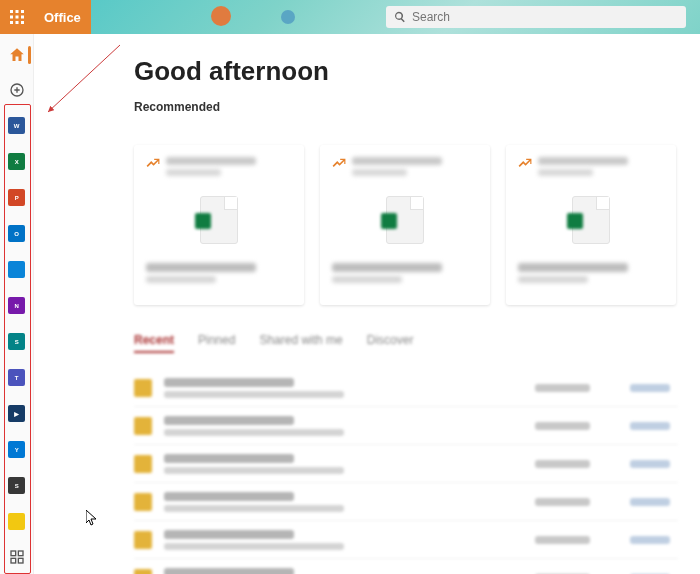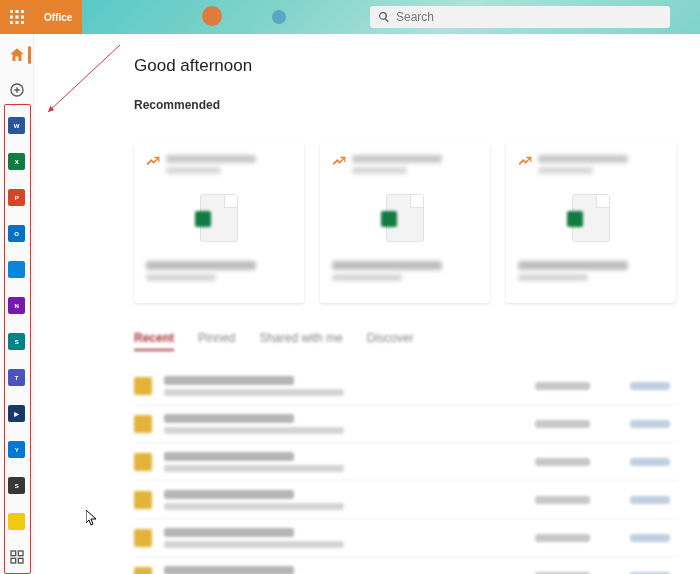--- a/index.html
+++ b/index.html
@@ -2,43 +2,43 @@
 <html><head>
 <meta charset="utf-8">
 <style>
   * { box-sizing: border-box; margin: 0; padding: 0; font-family: "Segoe UI", Arial, sans-serif; }
   html, body { width: 700px; height: 574px; overflow: hidden; background: #fff; }
 
   
   .header { height: 34px; display: flex; align-items: center; background: #e6822d; }
   .waffle { width: 34px; height: 34px; display:flex; align-items:center; justify-content:center; color:#fff; cursor:pointer; }
   .waffle svg { width:16px; height:16px; }
-  .brand { color:#fff; font-weight:600; font-size:10px; padding:0 10px; flex: 0 0 auto; text-align: right; }
-  .banner { flex:1; height:34px; background: linear-gradient(135deg,#59c9c7 0%, #7fd3c9 30%, #aee1db 60%, #7fd3c9 100%); position:relative; overflow:hidden; display:flex; align-items:center; justify-content:flex-end; padding-right:30px; }
+  .brand { color:#fff; font-weight:600; font-size:13px; padding:0 10px; flex: 0 0 auto; text-align: right; }
+  .banner { flex:1; height:34px; background: linear-gradient(135deg,#59c9c7 0%, #7fd3c9 30%, #aee1db 60%, #7fd3c9 100%); position:relative; overflow:hidden; display:flex; align-items:center; justify-content:flex-end; padding-right:14px; }
   .banner::before, .banner::after { content:""; position:absolute; border-radius:50%; }
   .banner::before { width:20px; height:20px; background:#e07b3f; left:120px; top:6px; }
   .banner::after  { width:14px; height:14px; background:#5aa6c4; left:190px; top:10px; }
   .search { width:300px; height:22px; background:#f2f2f2; border-radius:3px; display:flex; align-items:center; padding:0 8px; font-size:12px; color:#666; }
   .search svg { width:12px; height:12px; margin-right:6px; fill:#666; }
   .search input { border:none; background:transparent; outline:none; font-size:12px; flex:1; color:#333; }
 
   
   .shell { display:flex; height: calc(574px - 34px); }
 
   
   .sidebar { width:34px; background:#fafafa; display:flex; flex-direction:column; align-items:center; padding-top:10px; gap:14px; border-right:1px solid #eee; position:relative; }
   .side-btn { width:22px; height:22px; display:flex; align-items:center; justify-content:center; cursor:pointer; }
   .home-ind { position:absolute; left:28px; top:12px; width:3px; height:18px; background:#e6822d; border-radius:2px; }
   .app-ico { width:17px; height:17px; border-radius:2px; display:flex; align-items:center; justify-content:center; color:#fff; font-size:6px; font-weight:bold; letter-spacing:-0.3px; }
   .annot-box { position:absolute; left:4px; top:70px; width:27px; height:470px; border:1px solid #d33; border-radius:2px; pointer-events:none; }
   .annot-arrow { position:absolute; left:40px; top:40px; pointer-events:none; }
 
   
   .main { flex:1; padding:22px 22px 0 100px; overflow:hidden; color:#222; }
-  .greeting { font-size:17px; font-weight:400; margin-bottom:22px; }
+  .greeting { font-size:26px; font-weight:700; margin-bottom:13px; }
   .rec-label { font-size:12px; font-weight:600; color:#333; margin-bottom:31px; }
 
   .cards { display:flex; gap:16px; margin-bottom:28px; }
   .card { width:170px; height:160px; background:#fff; box-shadow:0 1px 3px rgba(0,0,0,.12); border-radius:3px; padding:12px; display:flex; flex-direction:column; }
   .card-top { display:flex; gap:6px; align-items:flex-start; }
   .thumb-mini { width:14px; height:14px; display:flex; align-items:center; justify-content:center; flex-shrink:0; }
   .thumb-mini svg { width:14px; height:14px; fill:#e6822d; }
   .blur-title { width:90px; height:8px; border-radius:3px; background:#c9c9c9; filter:blur(2px); margin-bottom:4px;}
   .blur-sub   { width:55px; height:7px; border-radius:3px; background:#d8d8d8; filter:blur(2px);}
   .card-icon-wrap { flex:1; display:flex; align-items:center; justify-content:center; }

